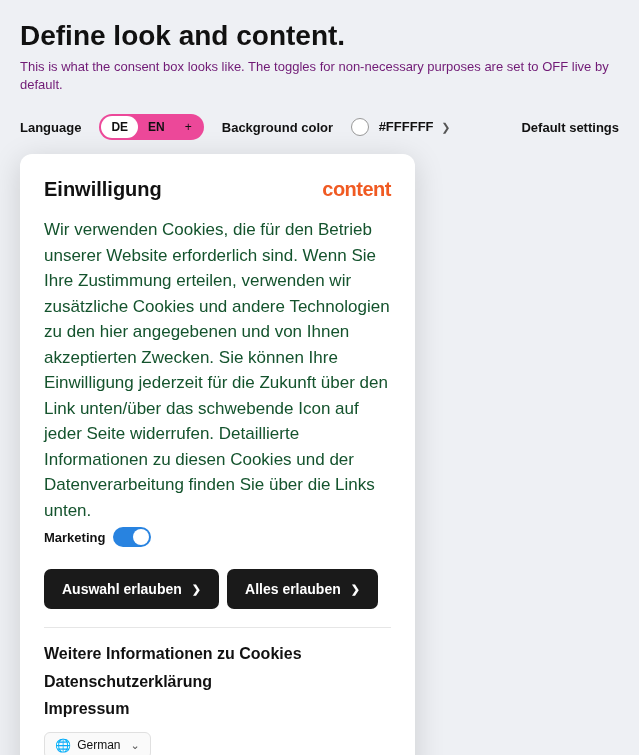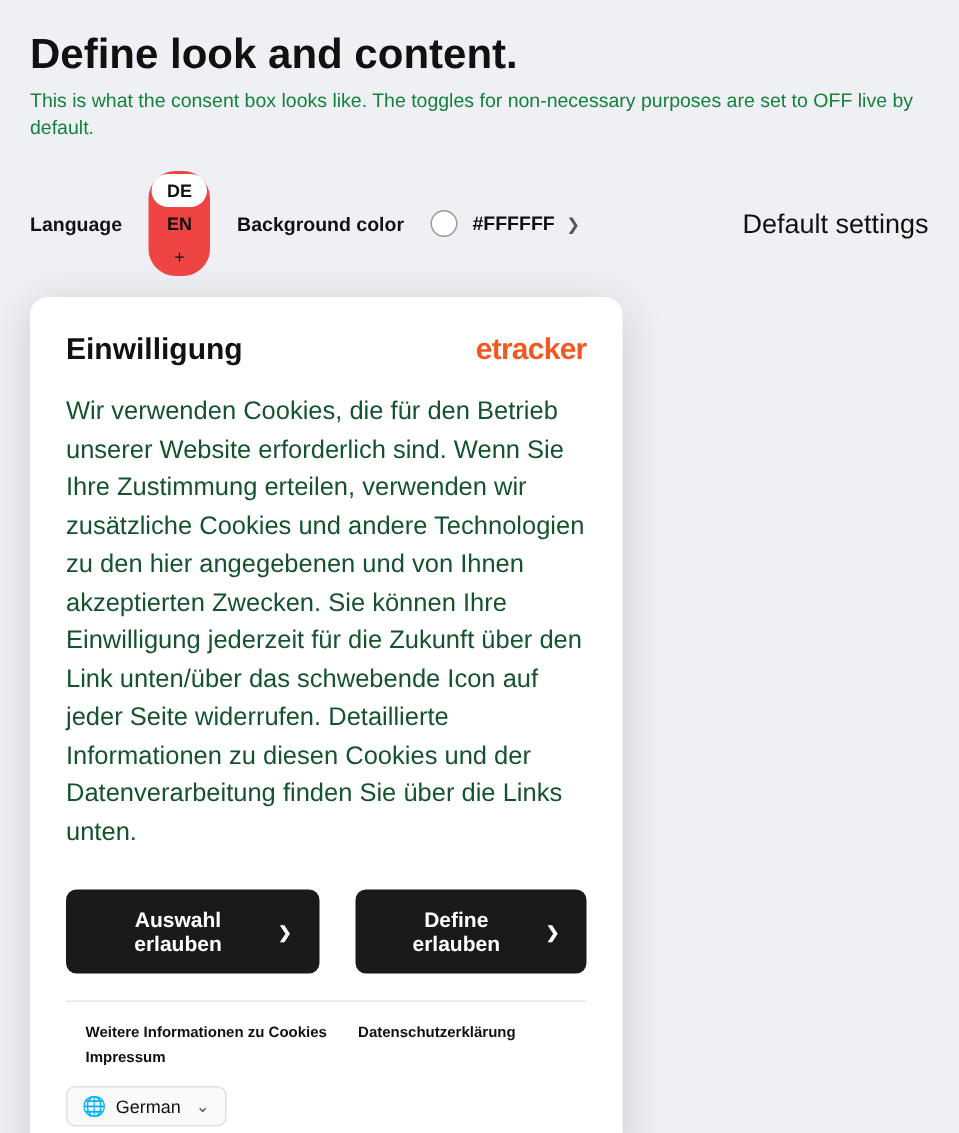--- a/index.html
+++ b/index.html
@@ -1,44 +1,44 @@
 <!DOCTYPE html>
 <html><head>
 <meta charset="utf-8">
 <style>
 * { box-sizing: border-box; margin: 0; padding: 0; }
 body { font-family: -apple-system, BlinkMacSystemFont, "Segoe UI", Arial, sans-serif; background: #eef0f4; padding: 20px; width: 639px; color: #111; }
 .title { font-size: 28px; font-weight: 800; margin-bottom: 6px; }
-.subtitle { font-size: 13px; color: #15803d; margin-bottom: 20px; line-height: 1.4; }
+.subtitle { font-size: 13px; color: #701a75; margin-bottom: 20px; line-height: 1.4; }
 .toolbar { display: flex; align-items: center; gap: 18px; font-size: 13px; margin-bottom: 14px; }
 .toolbar .label { font-weight: 700; }
-.lang-pill { display: inline-flex; align-items: center; background: #ef4444; border-radius: 18px; padding: 2px; flex-direction: column; }
+.lang-pill { display: inline-flex; align-items: center; background: #ec4899; border-radius: 18px; padding: 2px; }
 .lang-pill span { padding: 4px 10px; font-size: 12px; font-weight: 600; cursor: pointer; border-radius: 14px; }
 .lang-pill .active { background: #fff; }
 .lang-pill .plus { font-weight: 400; }
 .color-swatch { width: 18px; height: 18px; border: 1px solid #999; border-radius: 50%; background: #fff; display: inline-block; vertical-align: middle; }
 .color-code { font-weight: 700; margin-left: 6px; margin-top: 28px; }
 .chevron { font-size: 11px; color: #555; margin-left: 4px; }
-.default-settings { margin-left: auto; font-weight: 400; font-size: 18px; cursor: pointer; }
+.default-settings { margin-left: auto; font-weight: 700; font-size: 13px; cursor: pointer; }
 .consent-card { background: #fff; border-radius: 12px; box-shadow: 0 6px 30px rgba(0,0,0,0.15); padding: 24px; width: 395px; margin-bottom: 20px; }
 .consent-head { display: flex; justify-content: space-between; align-items: flex-start; margin-bottom: 16px; }
 .consent-head h2 { font-size: 20px; font-weight: 700; }
 .etracker-logo { color: #f05a22; font-weight: 800; font-size: 20px; letter-spacing: -0.5px; }
 .consent-body { font-size: 17px; line-height: 1.5; color: #14532d; margin-bottom: 4px; }
 .toggle-row { display: flex; align-items: center; gap: 22px; margin-bottom: 22px; font-size: 13px; }
 .toggle-row .item { display: flex; align-items: center; gap: 8px; font-weight: 700; }
 .switch { width: 38px; height: 20px; border-radius: 10px; position: relative; cursor: pointer; }
 .switch.light { background: #a6d4fb; }
 .switch.dark { background: #2883e0; }
 .switch .knob { width: 16px; height: 16px; background: #fff; border-radius: 50%; position: absolute; top: 2px; right: 2px; }
-.btn-row { display: flex; gap: 24px; justify-content: center; margin-bottom: 18px; }
+.btn-row { display: flex; gap: 8px; justify-content: flex-start; margin-bottom: 18px; }
 .btn { background: #1a1a1a; color: #fff; border: none; border-radius: 7px; padding: 12px 18px; font-size: 14px; font-weight: 600; display: flex; align-items: center; gap: 10px; cursor: pointer; }
 .btn .chev { font-size: 11px; }
 .divider { border: none; border-top: 1px solid #e6e6e6; margin-bottom: 12px; }
-.links { font-size: 10px; font-weight: 700; line-height: 1.7; margin-bottom: 10px; margin-left: 13px; }
+.links { font-size: 16px; font-weight: 700; line-height: 1.7; margin-bottom: 10px; }
 .links a { color: #111; text-decoration: none; margin-right: 18px; cursor: pointer; }
 .lang-select { display: inline-flex; align-items: center; gap: 6px; border: 1px solid #e0e0e0; border-radius: 6px; padding: 5px 10px; font-size: 12px; cursor: pointer; background: #fafafa; }
 .edit-deny { display: flex; align-items: center; gap: 24px; font-size: 13px; font-weight: 700; margin-bottom: 40px; }
 .info-icon { width: 14px; height: 14px; background: #bbb; border-radius: 50%; color: #fff; font-size: 9px; display: inline-flex; align-items: center; justify-content: center; font-weight: 700; }
 .deny-switch { width: 36px; height: 18px; background: #ddd; border-radius: 9px; position: relative; cursor: pointer; }
 .deny-switch .knob { width: 14px; height: 14px; background: #fff; border-radius: 50%; position: absolute; top: 2px; left: 2px; }
 .section-label { font-size: 11px; letter-spacing: 1.5px; color: #888; font-weight: 600; margin-bottom: 10px; }
 .lang-options { display: flex; gap: 10px; background: #f2f3f7; border-radius: 10px; padding: 8px; }
 .lang-card { flex: 1; padding: 14px; border-radius: 8px; cursor: pointer; }
 .lang-card.selected { background: #fff; box-shadow: 0 1px 4px rgba(0,0,0,0.08); }
@@ -67,34 +67,40 @@
     <span class="color-swatch"></span>
     <span class="color-code">#FFFFFF</span>
     <span class="chevron">❯</span>
   </span>
   <span class="default-settings">Default settings</span>
 </div>
 
 <div class="consent-card">
   <div class="consent-head">
     <h2>Einwilligung</h2>
-    <span class="etracker-logo">etracker</span>
+    <span class="etracker-logo">content</span>
   </div>
   <p class="consent-body">Wir verwenden Cookies, die für den Betrieb unserer Website erforderlich sind. Wenn Sie Ihre Zustimmung erteilen, verwenden wir zusätzliche Cookies und andere Technologien zu den hier angegebenen und von Ihnen akzeptierten Zwecken. Sie können Ihre Einwilligung jederzeit für die Zukunft über den Link unten/über das schwebende Icon auf jeder Seite widerrufen. Detaillierte Informationen zu diesen Cookies und der Datenverarbeitung finden Sie über die Links unten.</p>
 
   <div class="toggle-row">
+    <div class="item">
+      <span>Marketing</span>
+      <span class="switch dark">
+          <span class="knob"></span>
+        </span>
+    </div>
   </div>
 
   <div class="btn-row">
     <button class="btn">
       <span>Auswahl erlauben</span>
       <span class="chev">❯</span>
     </button>
     <button class="btn">
-      <span>Define erlauben</span>
+      <span>Alles erlauben</span>
       <span class="chev">❯</span>
     </button>
   </div>
 
   <hr class="divider">
 
   <div class="links">
     <a>Weitere Informationen zu Cookies</a>
     <a>Datenschutzerklärung</a><br>
     <a>Impressum</a>

